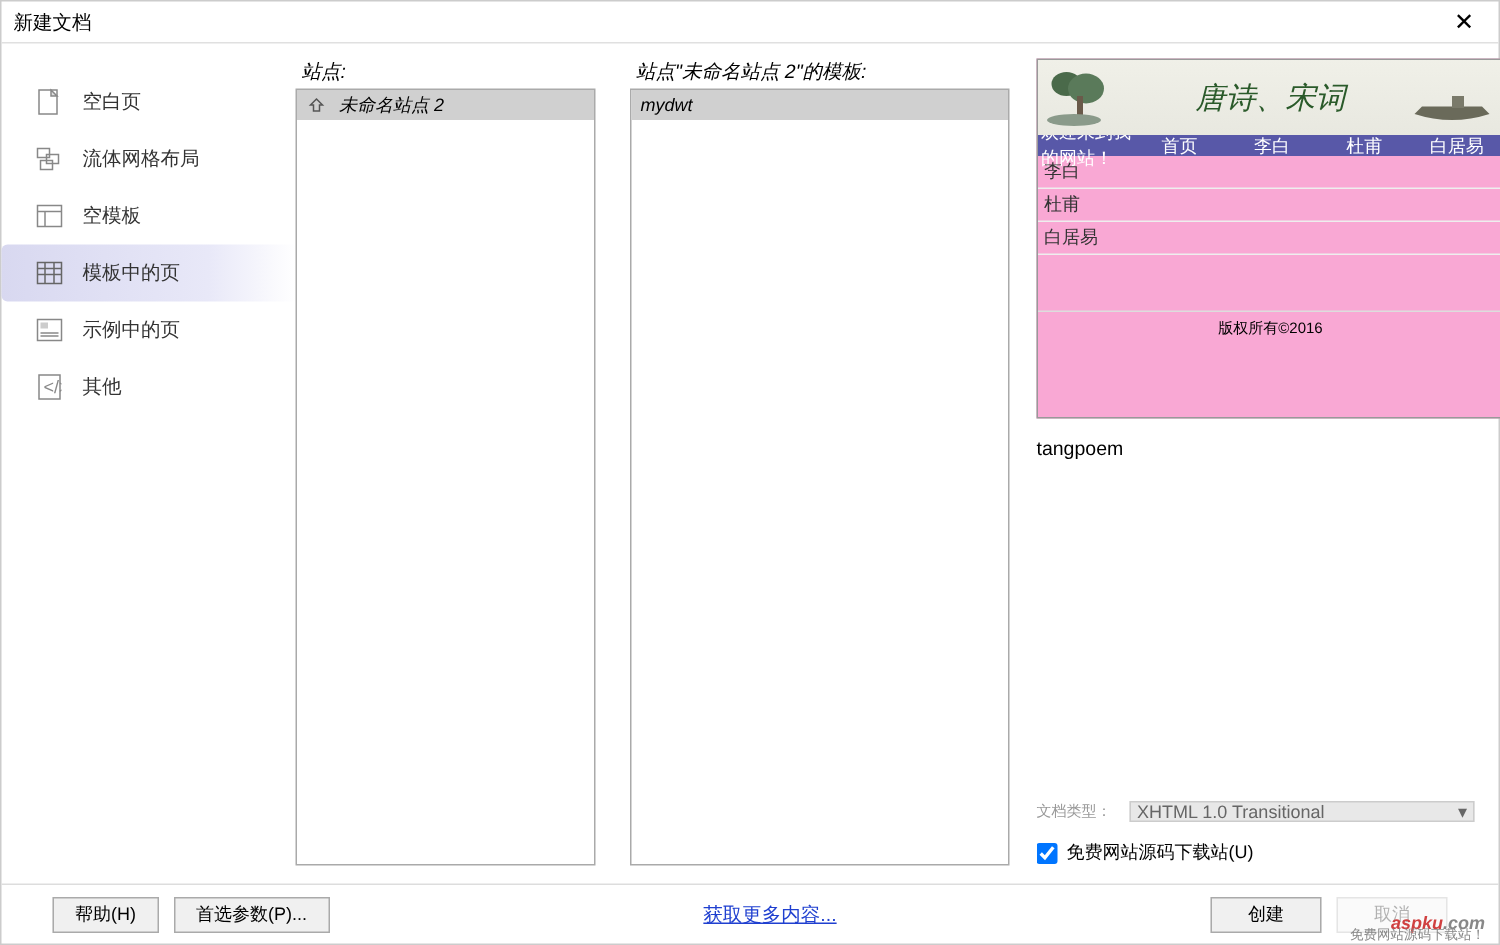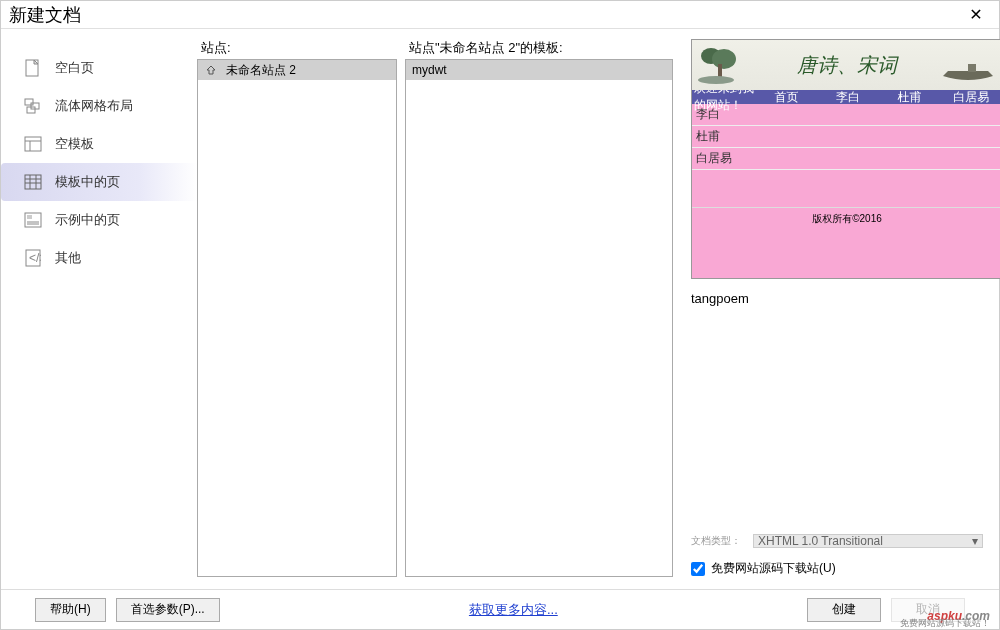--- a/index.html
+++ b/index.html
@@ -1,27 +1,27 @@
 <!DOCTYPE html>
 <html><head>
 <meta charset="utf-8">
 <style>
 * { box-sizing: border-box; margin: 0; padding: 0; font-family: "Microsoft YaHei", SimSun, sans-serif; font-size: 12px; }
 body { background: #fff; width: 1000px; height: 630px; overflow: hidden; position: relative; }
 .dialog { width: 1000px; height: 630px; display: flex; flex-direction: column; border: 1px solid #ccc; }
 .titlebar { height: 28px; display: flex; align-items: center; padding: 0 8px; border-bottom: 1px solid #e0e0e0; }
-.titlebar-text { flex: 1; font-size: 18px; }
+.titlebar-text { flex: 1; font-size: 13px; }
 .close-btn { width: 30px; text-align: center; font-size: 16px; cursor: pointer; }
 .content { flex: 1; display: flex; }
 .sidebar { width: 196px; padding-top: 20px; }
 .sidebar-item { display: flex; align-items: center; height: 38px; padding-left: 22px; gap: 12px; cursor: pointer; text-align: center; }
 .sidebar-item.selected { background: linear-gradient(to right, #d8d8f0, #e8e8f8 70%, transparent); border-radius: 4px 0 0 4px; }
 .sidebar-icon { width: 20px; height: 18px; display: flex; align-items: center; justify-content: center; }
 .sidebar-label { font-size: 13px; color: #333; }
-.middle { flex: 1; display: flex; padding: 10px 6px 12px 0; gap: 8px; }
+.middle { flex: 1; display: flex; padding: 10px 6px 12px 0; gap: 23px; font-style: italic; }
 .col { display: flex; flex-direction: column; }
 .col-label { height: 20px; font-size: 13px; padding-left: 4px; }
 .listbox { flex: 1; border: 1px solid #aaa; background: #fff; overflow: auto; }
 .list-item { height: 20px; display: flex; align-items: center; padding-left: 6px; gap: 8px; font-family: SimSun, monospace; font-size: 13px; }
 .list-item.selected { background: #d0d0d0; }
 .list-icon { width: 14px; display:flex; align-items:center; justify-content:center; }
 .rightpane { width: 320px; padding: 10px 16px 12px 12px; display: flex; flex-direction: column; }
 .preview { width: 312px; height: 240px; border: 1px solid #999; background: #f9a8d4; overflow: hidden; position: relative; }
 .preview-banner { height: 50px; background: linear-gradient(to bottom, #f0f0e8, #e8e8e0); position: relative; display:flex; align-items:center; justify-content:center; }
 .banner-title { font-family: KaiTi, serif; font-size: 20px; color: #2a5a2a; font-style: italic; }

